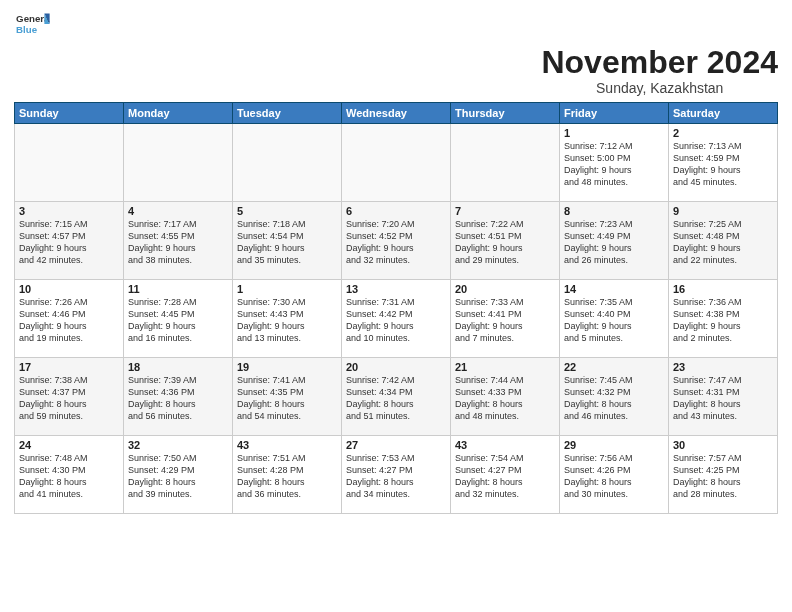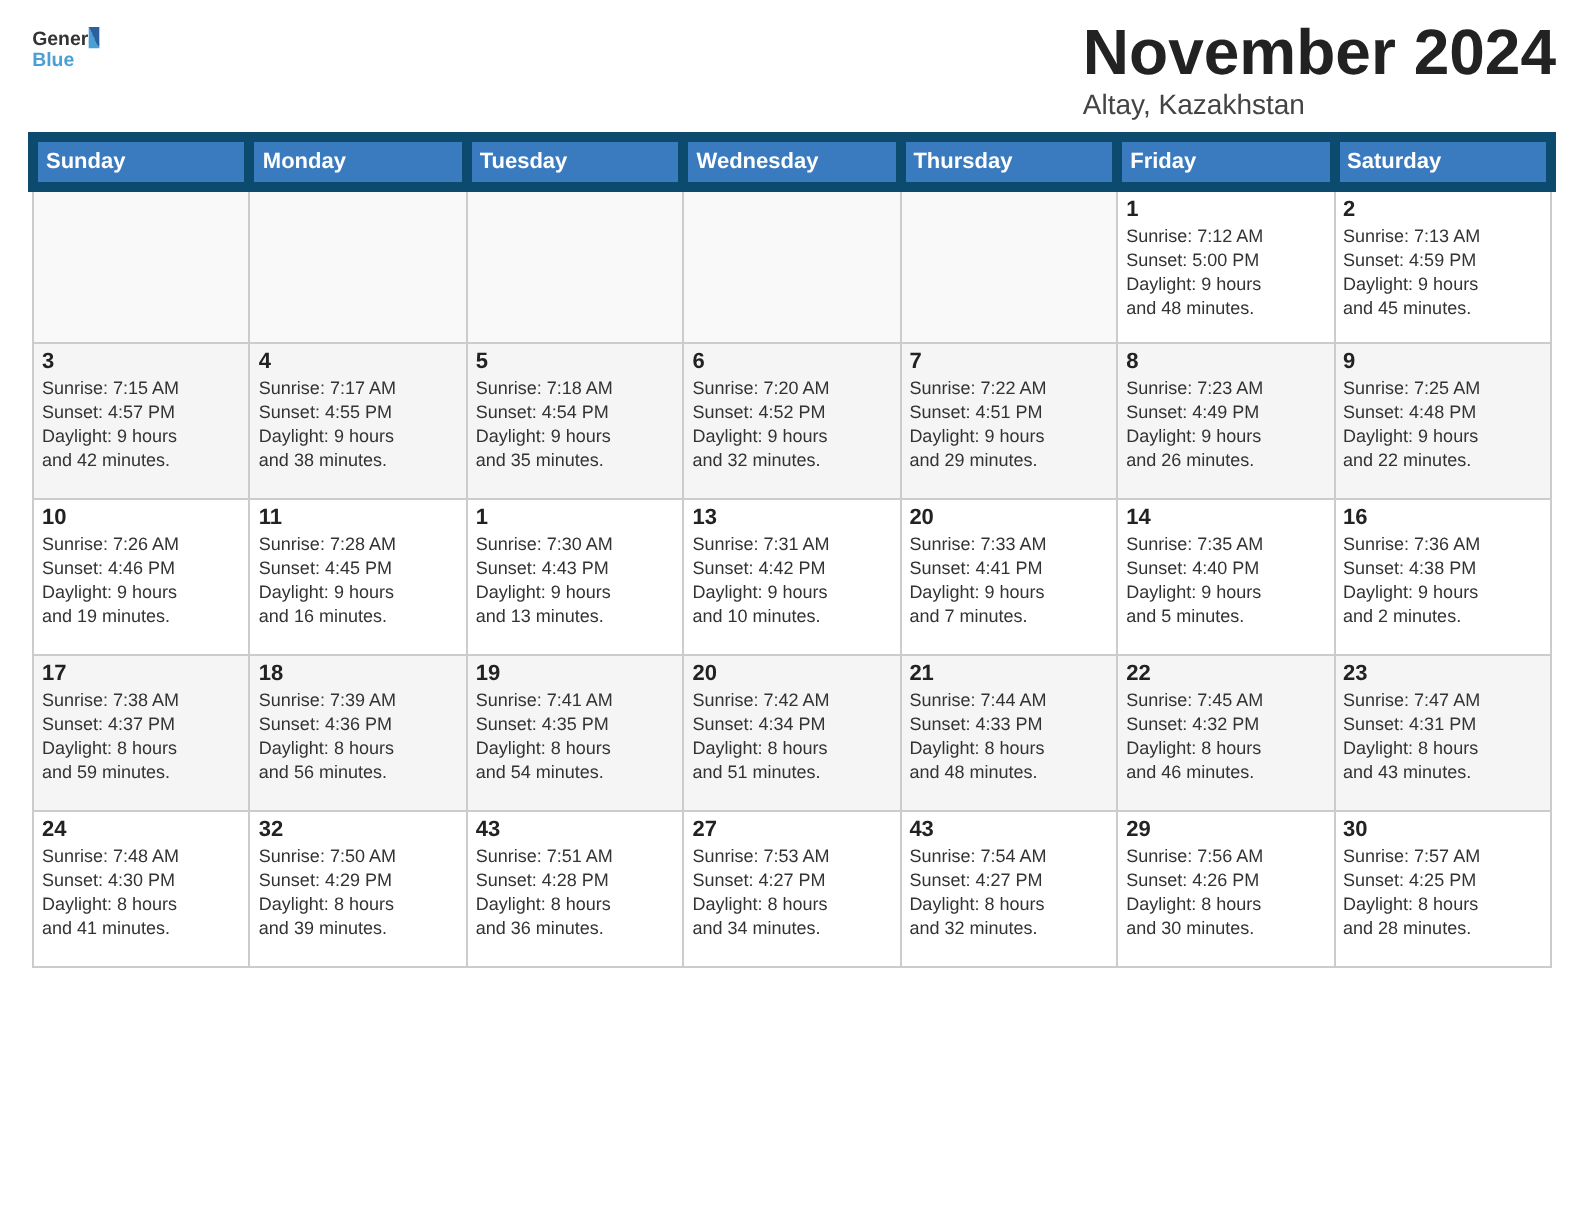--- a/index.html
+++ b/index.html
@@ -24,21 +24,22 @@
     .logo {
       display: flex;
       align-items: center;
       gap: 4px;
     }
     .logo-icon {
       width: 36px;
       height: 30px;
     }
     .title-block {
-      text-align: left;
+      text-align: center;
+      margin-top: 36px;
     }
     .month-title {
       font-size: 32px;
       font-weight: bold;
       color: #222;
       line-height: 1;
     }
     .location-title {
       font-size: 14px;
       color: #444;
@@ -49,21 +50,21 @@
       border-collapse: collapse;
       table-layout: fixed;
     }
     .calendar-table th {
       background: #3a7bbf;
       color: #fff;
       font-size: 11px;
       font-weight: bold;
       padding: 4px 4px;
       text-align: left;
-      border: 5px solid #0c4a6e;
+      border: 1px solid #0c4a6e;
     }
     .calendar-table td {
       border: 1px solid #ccc;
       vertical-align: top;
       padding: 3px 4px;
       font-size: 9.5px;
       color: #222;
       height: 78px;
       background: #fff;
     }
@@ -93,21 +94,21 @@
     <div class="logo">
       <svg class="logo-icon" viewBox="0 0 40 34" xmlns="http://www.w3.org/2000/svg">
         <text x="2" y="14" font-size="11" font-weight="bold" fill="#333" font-family="Arial">General</text>
         <text x="2" y="26" font-size="11" font-weight="bold" fill="#4a9fd4" font-family="Arial">Blue</text>
         <polygon points="34,4 40,16 34,16" fill="#4a9fd4"></polygon>
         <polygon points="34,4 40,4 40,16" fill="#2a5fa0"></polygon>
       </svg>
     </div>
     <div class="title-block">
       <div class="month-title">November 2024</div>
-      <div class="location-title">Altay, Kazakhstan</div>
+      <div class="location-title">Sunday, Kazakhstan</div>
     </div>
   </div>
 
   <table class="calendar-table">
     <thead>
       <tr>
       <th>Sunday</th>
           <th>Monday</th>
           <th>Tuesday</th>
           <th>Wednesday</th>

